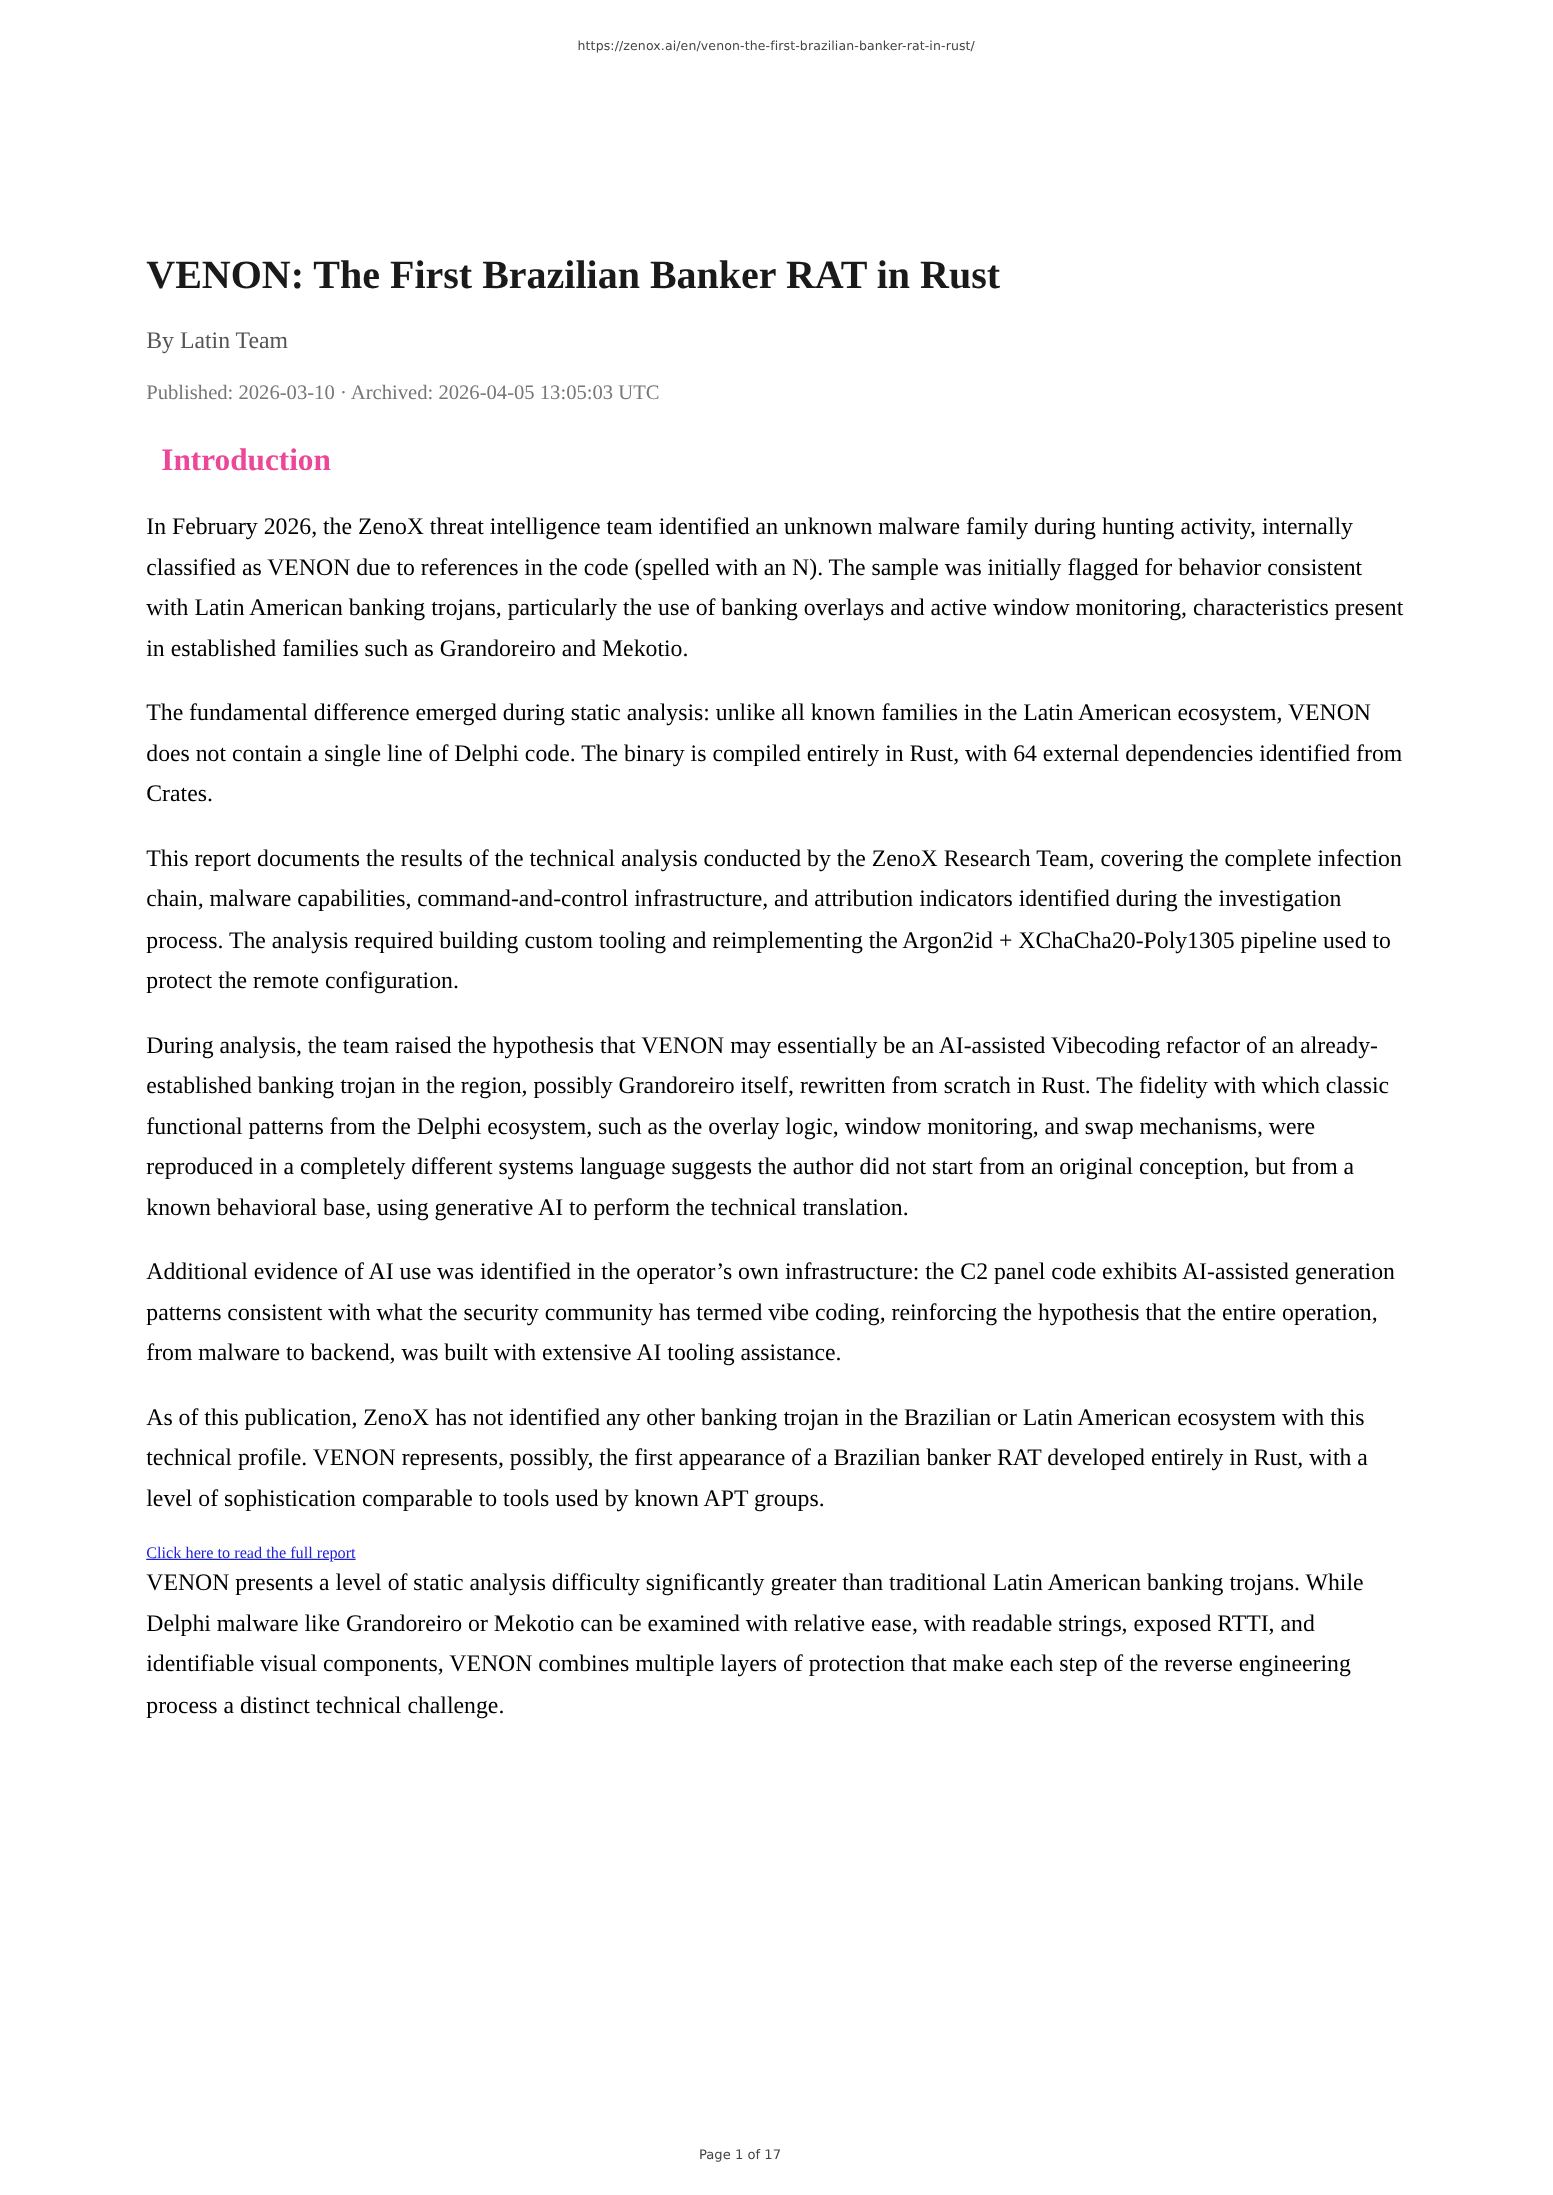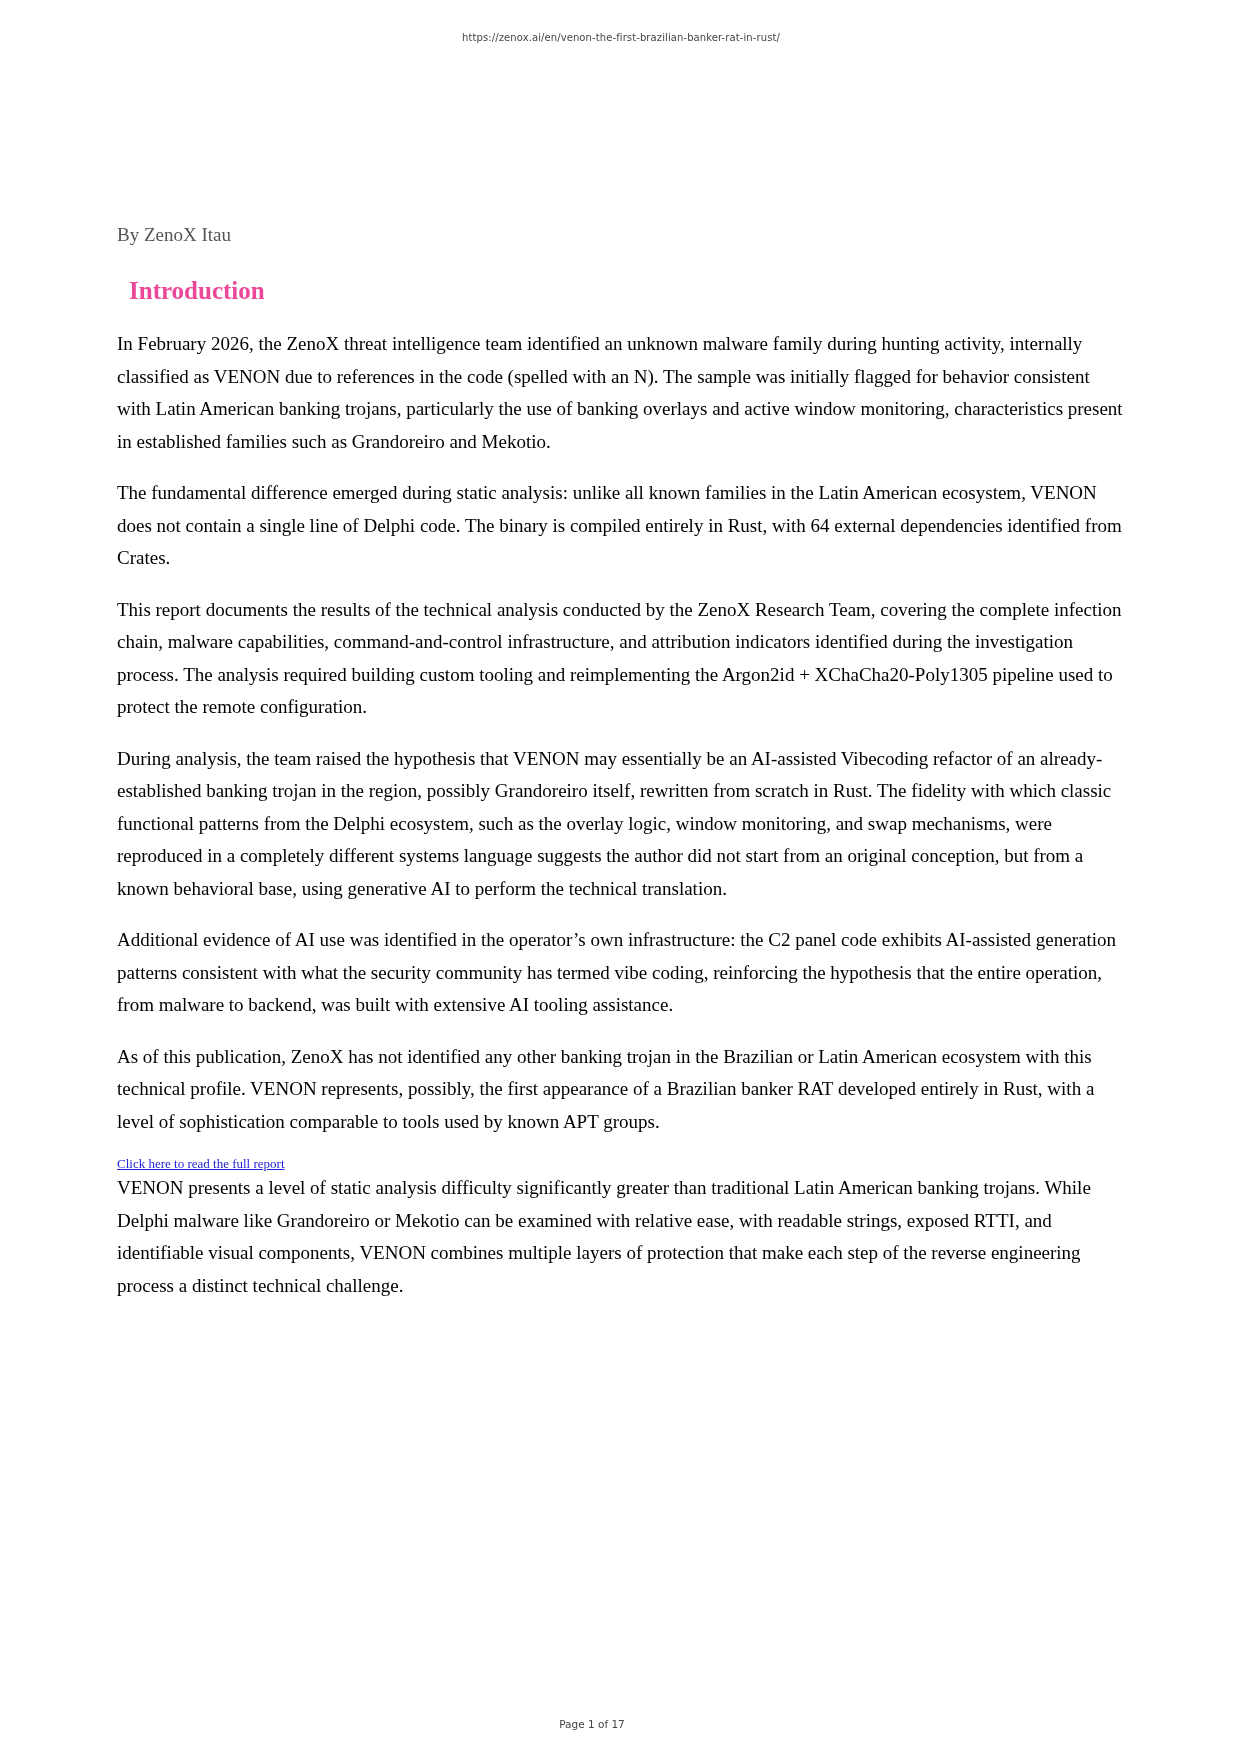--- a/index.html
+++ b/index.html
@@ -85,21 +85,23 @@
       text-decoration: underline;
       color: #1f1fd6;
     }
   </style>
 </head>
 <body>
 
 <div class="page-header-url">https://zenox.ai/en/venon-the-first-brazilian-banker-rat-in-rust/</div>
 
 <div class="article">
-  <div class="byline">By ZenoX Itau</div>
+  <h1 class="title">VENON: The First Brazilian Banker RAT in Rust</h1>
+  <div class="byline">By Latin Team</div>
+  <div class="meta">Published: 2026-03-10 · Archived: 2026-04-05 13:05:03 UTC</div>
 
   <h2 class="section intro-h">Introduction</h2>
   <p class="para">In February 2026, the ZenoX threat intelligence team identified an unknown malware family during hunting activity, internally classified as VENON due to references in the code (spelled with an N). The sample was initially flagged for behavior consistent with Latin American banking trojans, particularly the use of banking overlays and active window monitoring, characteristics present in established families such as Grandoreiro and Mekotio.</p>
   <p class="para">The fundamental difference emerged during static analysis: unlike all known families in the Latin American ecosystem, VENON does not contain a single line of Delphi code. The binary is compiled entirely in Rust, with 64 external dependencies identified from Crates.</p>
   <p class="para">This report documents the results of the technical analysis conducted by the ZenoX Research Team, covering the complete infection chain, malware capabilities, command-and-control infrastructure, and attribution indicators identified during the investigation process. The analysis required building custom tooling and reimplementing the Argon2id + XChaCha20-Poly1305 pipeline used to protect the remote configuration.</p>
   <p class="para">During analysis, the team raised the hypothesis that VENON may essentially be an AI-assisted Vibecoding refactor of an already-established banking trojan in the region, possibly Grandoreiro itself, rewritten from scratch in Rust. The fidelity with which classic functional patterns from the Delphi ecosystem, such as the overlay logic, window monitoring, and swap mechanisms, were reproduced in a completely different systems language suggests the author did not start from an original conception, but from a known behavioral base, using generative AI to perform the technical translation.</p>
   <p class="para">Additional evidence of AI use was identified in the operator’s own infrastructure: the C2 panel code exhibits AI-assisted generation patterns consistent with what the security community has termed vibe coding, reinforcing the hypothesis that the entire operation, from malware to backend, was built with extensive AI tooling assistance.</p>
   <p class="para">As of this publication, ZenoX has not identified any other banking trojan in the Brazilian or Latin American ecosystem with this technical profile. VENON represents, possibly, the first appearance of a Brazilian banker RAT developed entirely in Rust, with a level of sophistication comparable to tools used by known APT groups.</p>
   <a class="report-link">Click here to read the full report</a>
 

